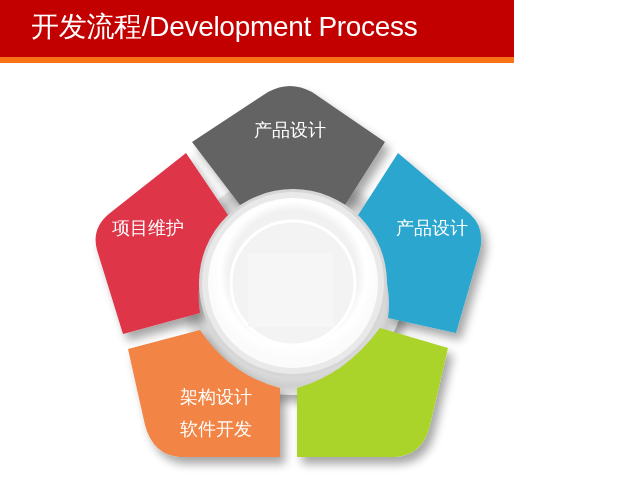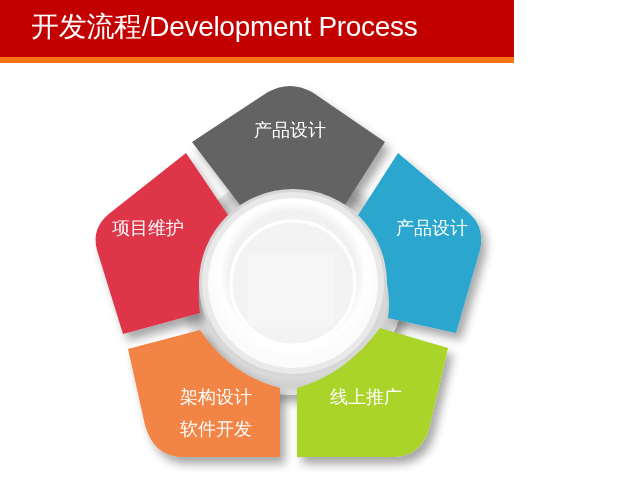--- a/index.html
+++ b/index.html
@@ -82,21 +82,20 @@
 
 <div class="label" style="left:230px; top:114px;">
   <span>产品设计</span>
 </div>
 
 <div class="label" style="left:372px; top:212px;">
   <span>产品设计</span>
 </div>
 
 <div class="label" style="left:306px; top:381px;">
-  <span>线上推广</span>
 </div>
 
 <div class="label" style="left:156px; top:381px;">
   <span>架构设计</span>
   <span>软件开发</span>
 </div>
 
 <div class="label" style="left:88px; top:212px;">
   <span>项目维护</span>
 </div>

